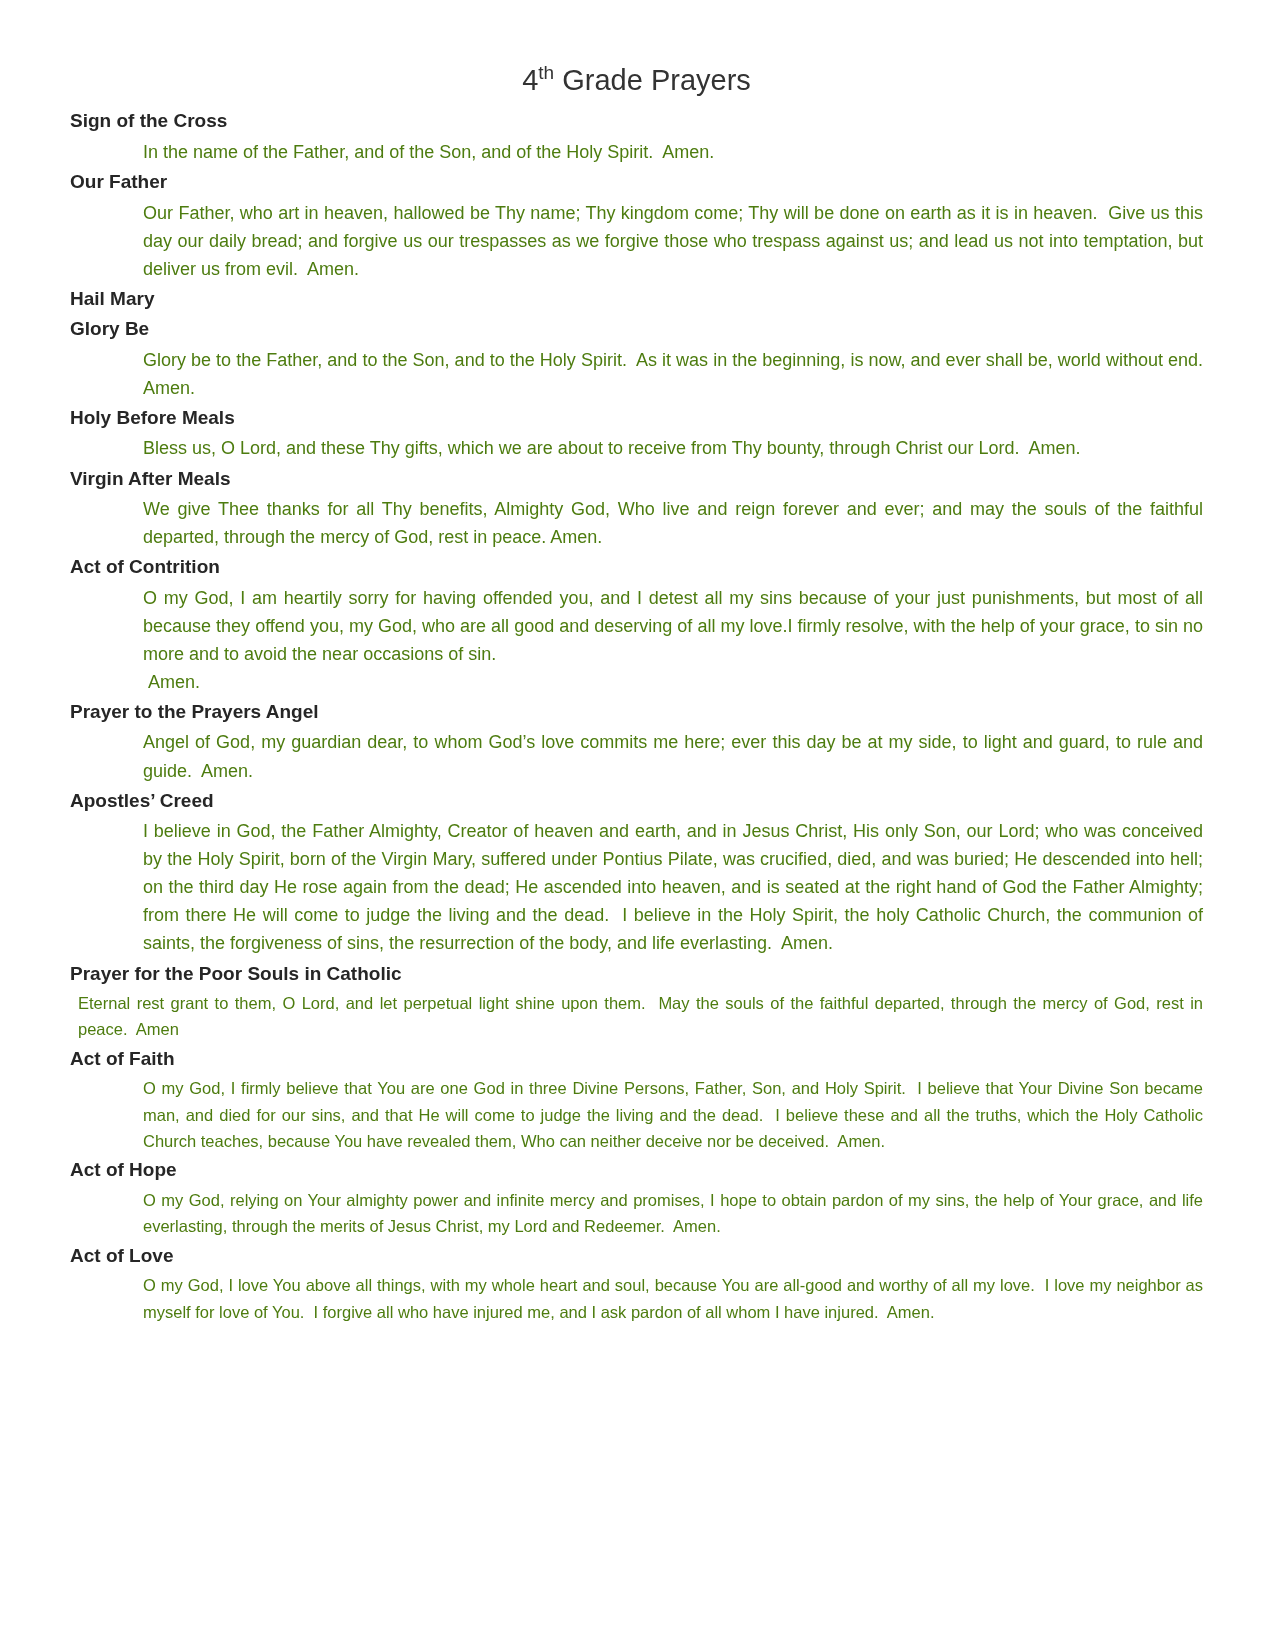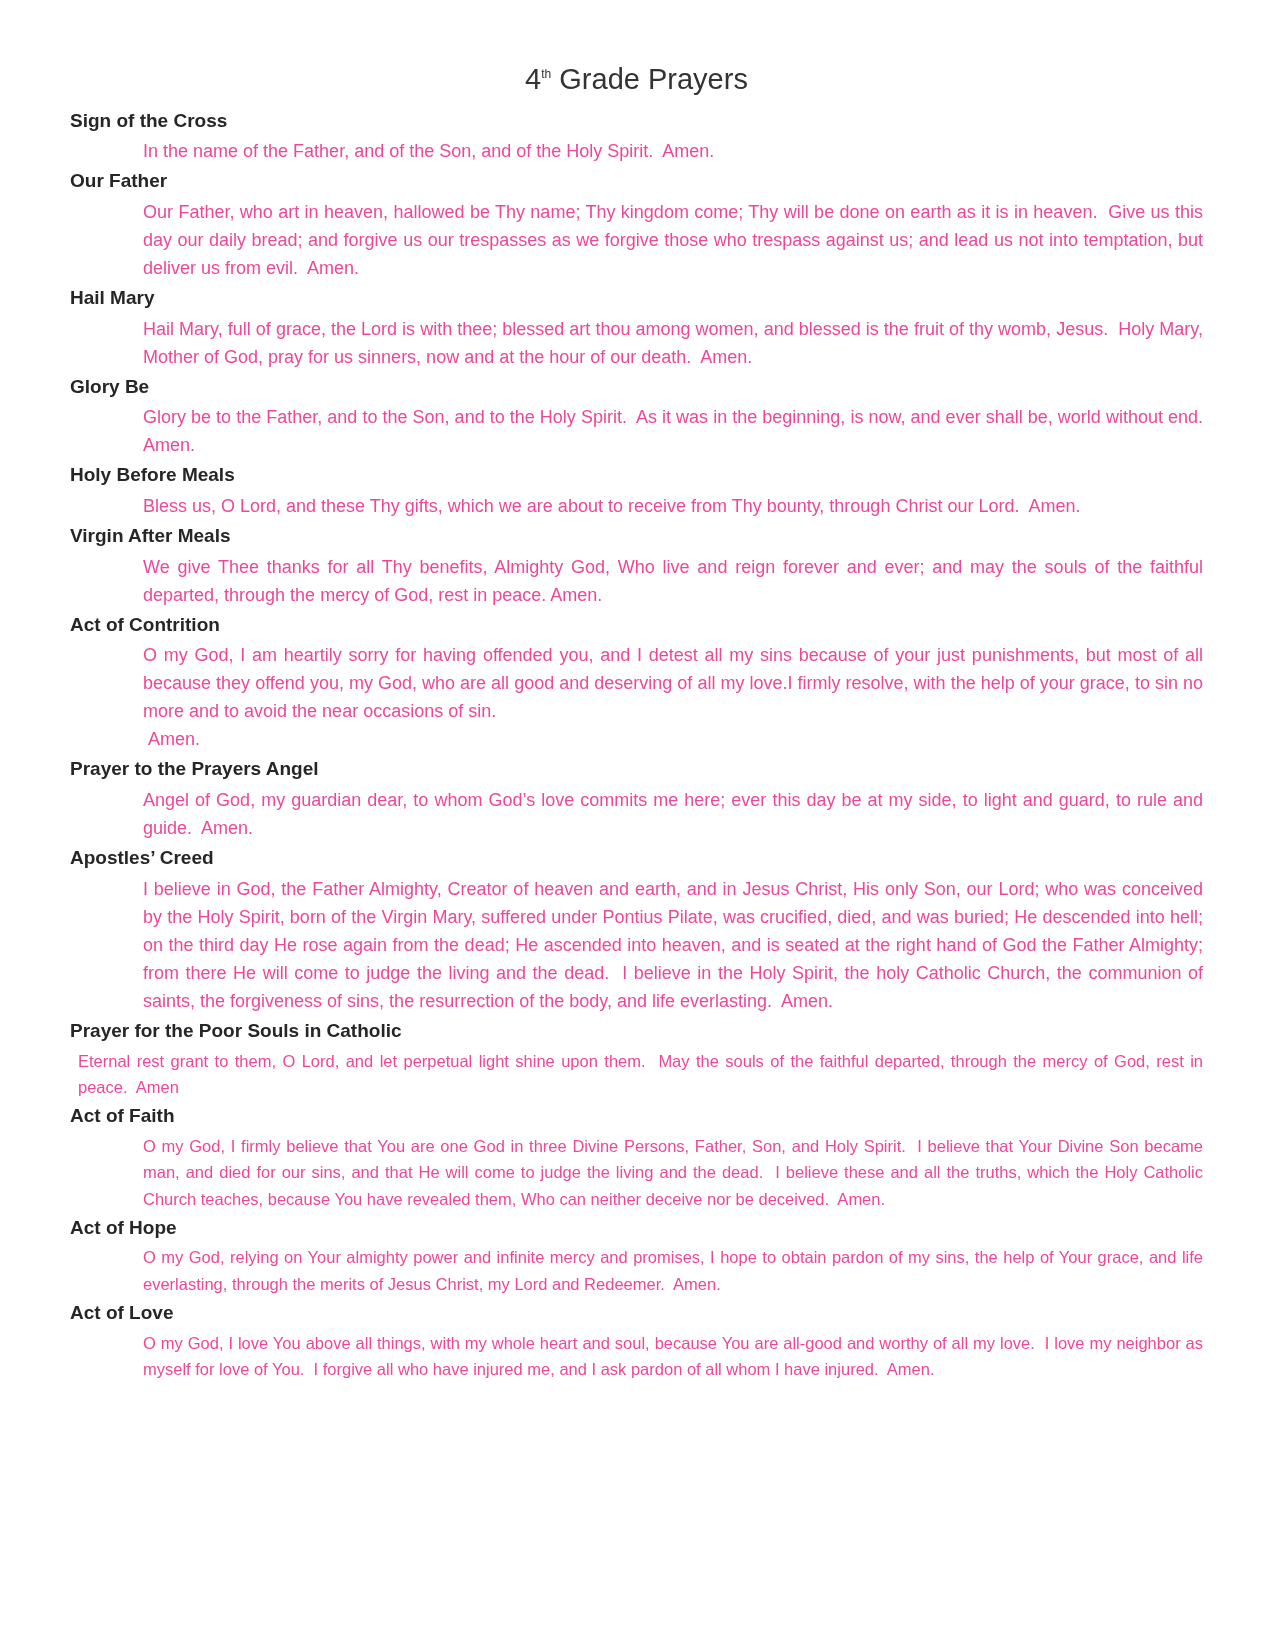--- a/index.html
+++ b/index.html
@@ -19,36 +19,36 @@
   }
   .doc-title {
     text-align: center;
     font-size: 29px;
     font-weight: 400;
     color: #333333;
     margin: 0 0 10px 0;
     line-height: 1.2;
   }
   .doc-title sup {
-    font-size: 12px;
+    font-size: 19px;
   }
   .prayer-title {
     font-size: 19px;
     font-weight: 700;
     color: #262626;
     margin: 2px 0 2px 0;
     line-height: 1.5;
   }
   .prayer-body {
     font-size: 18px;
     line-height: 1.56;
     margin: 0 0 1px 73px;
     text-align: justify;
     white-space: pre-wrap;
-    color: #ec4899;
+    color: #4d7c0f;
   }
   .prayer-body.no-indent {
     margin-left: 8px;
   }
   .prayer-body.small {
     font-size: 16.5px;
     line-height: 1.6;
   }
 </style>
 </head>
@@ -60,21 +60,20 @@
       <section>
         <h2 class="prayer-title">Sign of the Cross</h2>
         <p class="prayer-body">In the name of the Father, and of the Son, and of the Holy Spirit.  Amen.</p>
       </section>
       <section>
         <h2 class="prayer-title">Our Father</h2>
         <p class="prayer-body">Our Father, who art in heaven, hallowed be Thy name; Thy kingdom come; Thy will be done on earth as it is in heaven.  Give us this day our daily bread; and forgive us our trespasses as we forgive those who trespass against us; and lead us not into temptation, but deliver us from evil.  Amen.</p>
       </section>
       <section>
         <h2 class="prayer-title">Hail Mary</h2>
-        <p class="prayer-body">Hail Mary, full of grace, the Lord is with thee; blessed art thou among women, and blessed is the fruit of thy womb, Jesus.  Holy Mary, Mother of God, pray for us sinners, now and at the hour of our death.  Amen.</p>
       </section>
       <section>
         <h2 class="prayer-title">Glory Be</h2>
         <p class="prayer-body">Glory be to the Father, and to the Son, and to the Holy Spirit.  As it was in the beginning, is now, and ever shall be, world without end.  Amen.</p>
       </section>
       <section>
         <h2 class="prayer-title">Holy Before Meals</h2>
         <p class="prayer-body">Bless us, O Lord, and these Thy gifts, which we are about to receive from Thy bounty, through Christ our Lord.  Amen.</p>
       </section>
       <section>

